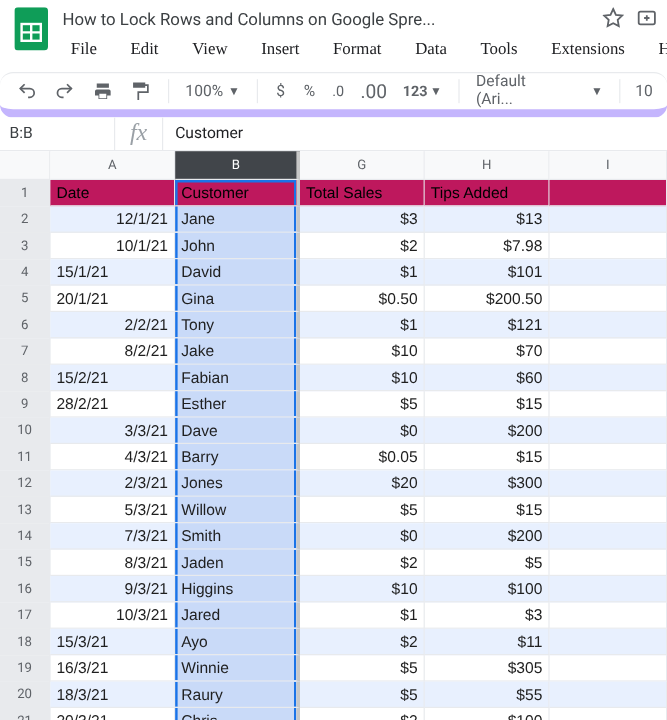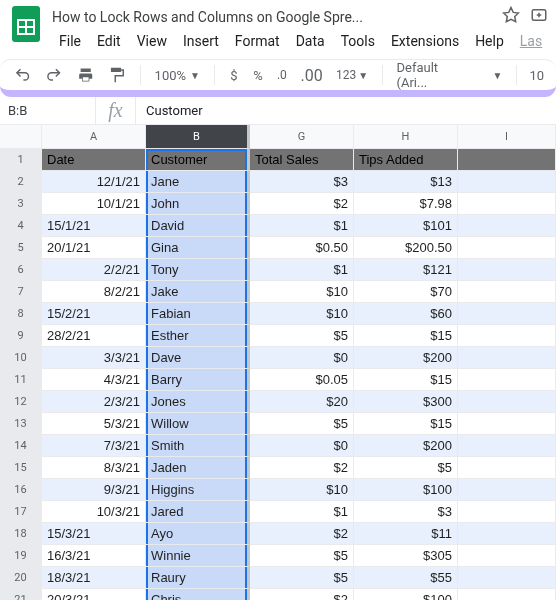--- a/index.html
+++ b/index.html
@@ -32,24 +32,25 @@
   .doc-title {
     font-size: 14px;
     color: #3c4043;
     white-space: nowrap;
     overflow: hidden;
     text-overflow: ellipsis;
     flex: 1;
   }
   .title-icons { display: flex; gap: 10px; align-items: center; color: #5f6368; }
   .menus {
-    display: flex; gap: 2px;
+    display: flex; gap: 14px;
     padding: 2px 0 6px 0;
     font-size: 14px;
     color: #202124;
+    font-family: Liberation Serif, serif;
   }
   .menu-item { padding: 4px 7px; border-radius: 4px; cursor: pointer; }
   .menu-item.disabled { color: #9aa0a6; text-decoration: underline; }
   .title-col { flex:1; min-width:0; display:flex; flex-direction:column; }
   .toolbar {
     display: flex; align-items:center; gap: 2px;
     border-top: 1px solid #e8eaed;
     border-bottom: 7px solid #c4b5fd;
     padding: 4px 8px;
     color: #5f6368;
@@ -108,21 +109,21 @@
   }
   .row-head.selh { background:#e8eaed; }
   .cell {
     border-right:1px solid #e8eaed; border-bottom:1px solid #e8eaed;
     padding: 0 5px; display:flex; align-items:center;
     font-size:13px; color:#1f1f1f;
     overflow:hidden; white-space:nowrap;
     font-family: Arial, sans-serif;
   }
   .cell.num { justify-content:flex-end; }
-  .hdr-cell { background:#737373; color:#000; font-weight:500; }
+  .hdr-cell { background:#be185d; color:#000; font-weight:500; }
   .band { background:#e8f0fe; }
   .sel-col { background:#c9daf8; }
   .row .cell.col-B { position:relative; }
   
   .col-B.selout { box-shadow: inset 2px 0 0 #1a73e8, inset -2px 0 0 #1a73e8; }
   .row:first-child .cell.col-B.selout { box-shadow: inset 2px 0 0 #1a73e8, inset -2px 0 0 #1a73e8, inset 0 2px 0 #1a73e8; }
   .freeze-bar-v {
     border-right: 3px solid #c7c7c7 !important;
   }
 </style>
@@ -196,21 +197,21 @@
   <div class="tb-sep"></div>
   <div class="zoom">
     <span>100%</span>
     <span class="chev-down">▼</span>
   </div>
   <div class="tb-sep"></div>
   <div class="tb-btn">$</div>
   <div class="tb-btn">%</div>
   <div class="tb-btn" style="font-size:12px;">.0</div>
   <div class="tb-btn" style="font-size:16px;">.00</div>
-  <div class="tb-btn" style="font-size:12px;">123<span class="chev-down" style="margin-left:2px;">▼</span></div>
+  <div class="tb-btn" style="font-size:12px;font-weight:bold;">123<span class="chev-down" style="margin-left:2px;">▼</span></div>
   <div class="tb-sep"></div>
   <div class="font-sel">
     <span>Default (Ari...</span>
     <span class="chev-down">▼</span>
   </div>
   <div class="tb-sep"></div>
   <div class="font-size">10</div>
 </div>
 
 <div class="name-fx-row">

